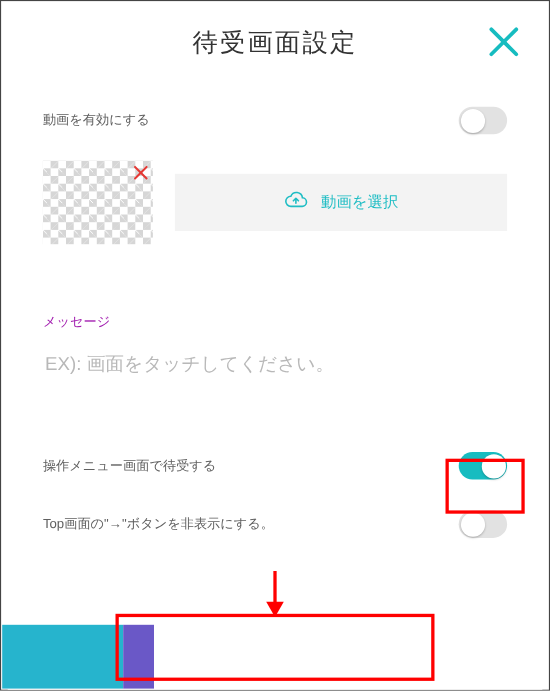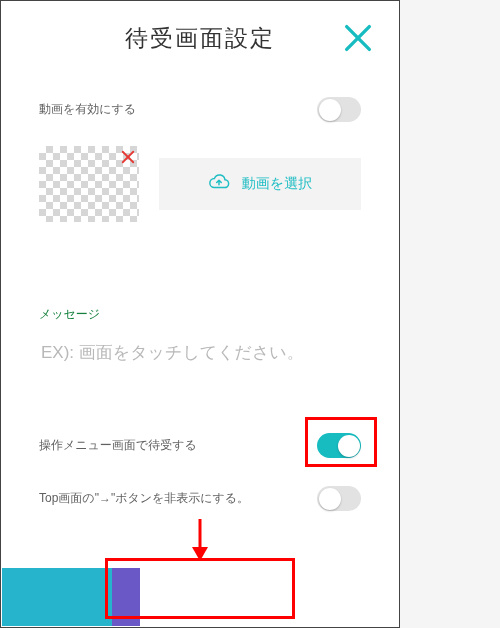--- a/index.html
+++ b/index.html
@@ -6,21 +6,21 @@
     margin: 0;
     padding: 0;
     width: 500px;
     height: 628px;
     font-family: -apple-system, "Hiragino Sans", "Hiragino Kaku Gothic ProN", sans-serif;
     background: #f5f5f5;
     overflow: hidden;
   }
   .frame {
     position: relative;
-    width: 400px;
+    width: 500px;
     height: 628px;
     box-sizing: border-box;
     border: 1px solid #444;
     background: #fff;
   }
   .modal {
     position: absolute;
     top: 6px; left: 6px; right: 6px; bottom: 0;
     background: #fff;
     display: flex;
@@ -126,23 +126,23 @@
     background: #f3f3f3;
     color: #1fbdc4;
     font-size: 14px;
     height: 52px;
     align-self: center;
     cursor: pointer;
   }
   .select-btn svg { width: 22px; height: 22px; }
 
   .msg-label {
-    margin-top: 84px;
+    margin-top: 62px;
     font-size: 12px;
-    color: #15803d;
+    color: #a21caf;
   }
   .msg-input {
     margin-top: 14px;
     width: 100%;
     border: none;
     background: transparent;
     font-size: 17px;
     color: #1d4ed8;
     padding: 6px 2px 10px;
     outline: none;

